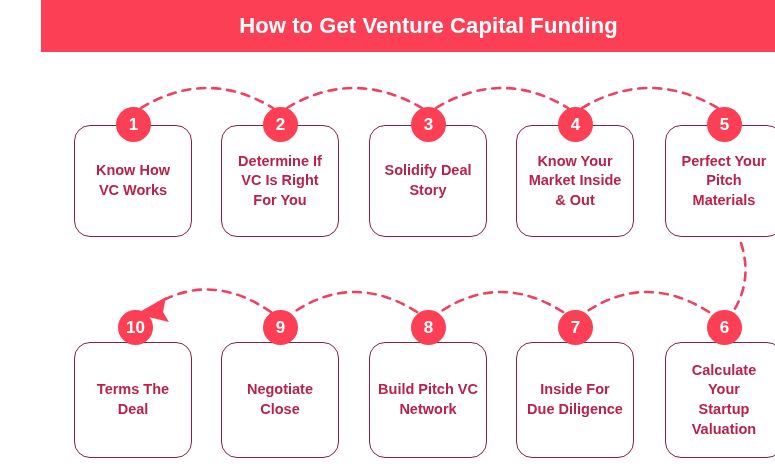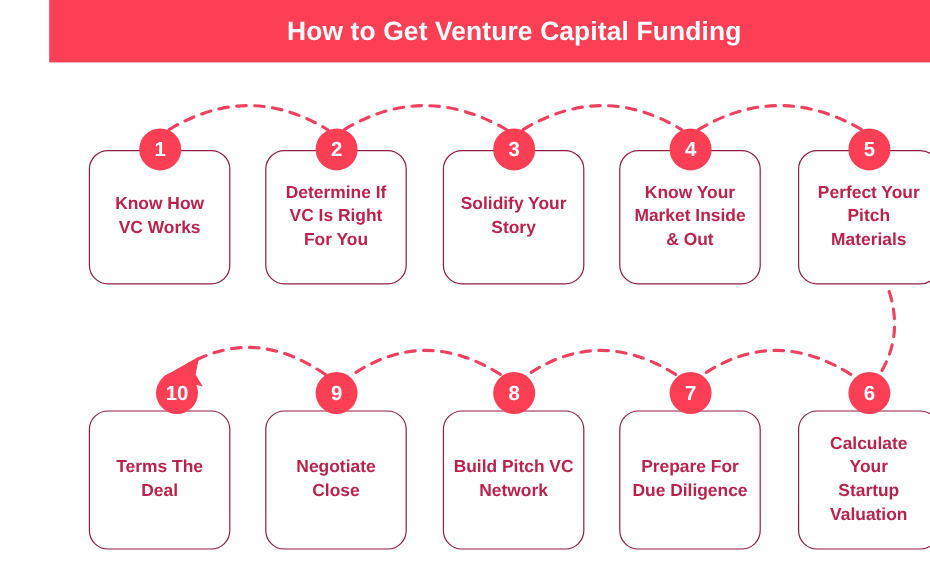--- a/index.html
+++ b/index.html
@@ -143,21 +143,21 @@
     <div class="step-card">
       <div class="step-label">Determine If
 VC Is Right
 For You</div>
     </div>
     <div class="step-badge" style="left:42px;">2</div>
   </div>
 
   <div class="step row-top" style="left:328px; top:107px;">
     <div class="step-card">
-      <div class="step-label">Solidify Your
+      <div class="step-label">Solidify Deal
 Story</div>
     </div>
     <div class="step-badge" style="left:42px;">3</div>
   </div>
 
   <div class="step row-top" style="left:475px; top:107px;">
     <div class="step-card">
       <div class="step-label">Know Your
 Market Inside
 &amp; Out</div>
@@ -172,42 +172,42 @@
 Materials</div>
     </div>
     <div class="step-badge" style="left:42px;">5</div>
   </div>
 
   <div class="step row-bottom" style="left:33px; top:310px;">
     <div class="step-card">
       <div class="step-label">Terms The
 Deal</div>
     </div>
-    <div class="step-badge" style="left:56px;">10</div>
+    <div class="step-badge" style="left:44px;">10</div>
   </div>
 
   <div class="step row-bottom" style="left:180px; top:310px;">
     <div class="step-card">
       <div class="step-label">Negotiate
 Close</div>
     </div>
     <div class="step-badge" style="left:42px;">9</div>
   </div>
 
   <div class="step row-bottom" style="left:328px; top:310px;">
     <div class="step-card">
       <div class="step-label">Build Pitch VC
 Network</div>
     </div>
     <div class="step-badge" style="left:42px;">8</div>
   </div>
 
   <div class="step row-bottom" style="left:475px; top:310px;">
     <div class="step-card">
-      <div class="step-label">Prepare For
+      <div class="step-label">Inside For
 Due Diligence</div>
     </div>
     <div class="step-badge" style="left:42px;">7</div>
   </div>
 
   <div class="step row-bottom" style="left:624px; top:310px;">
     <div class="step-card">
       <div class="step-label">Calculate
 Your
 Startup

